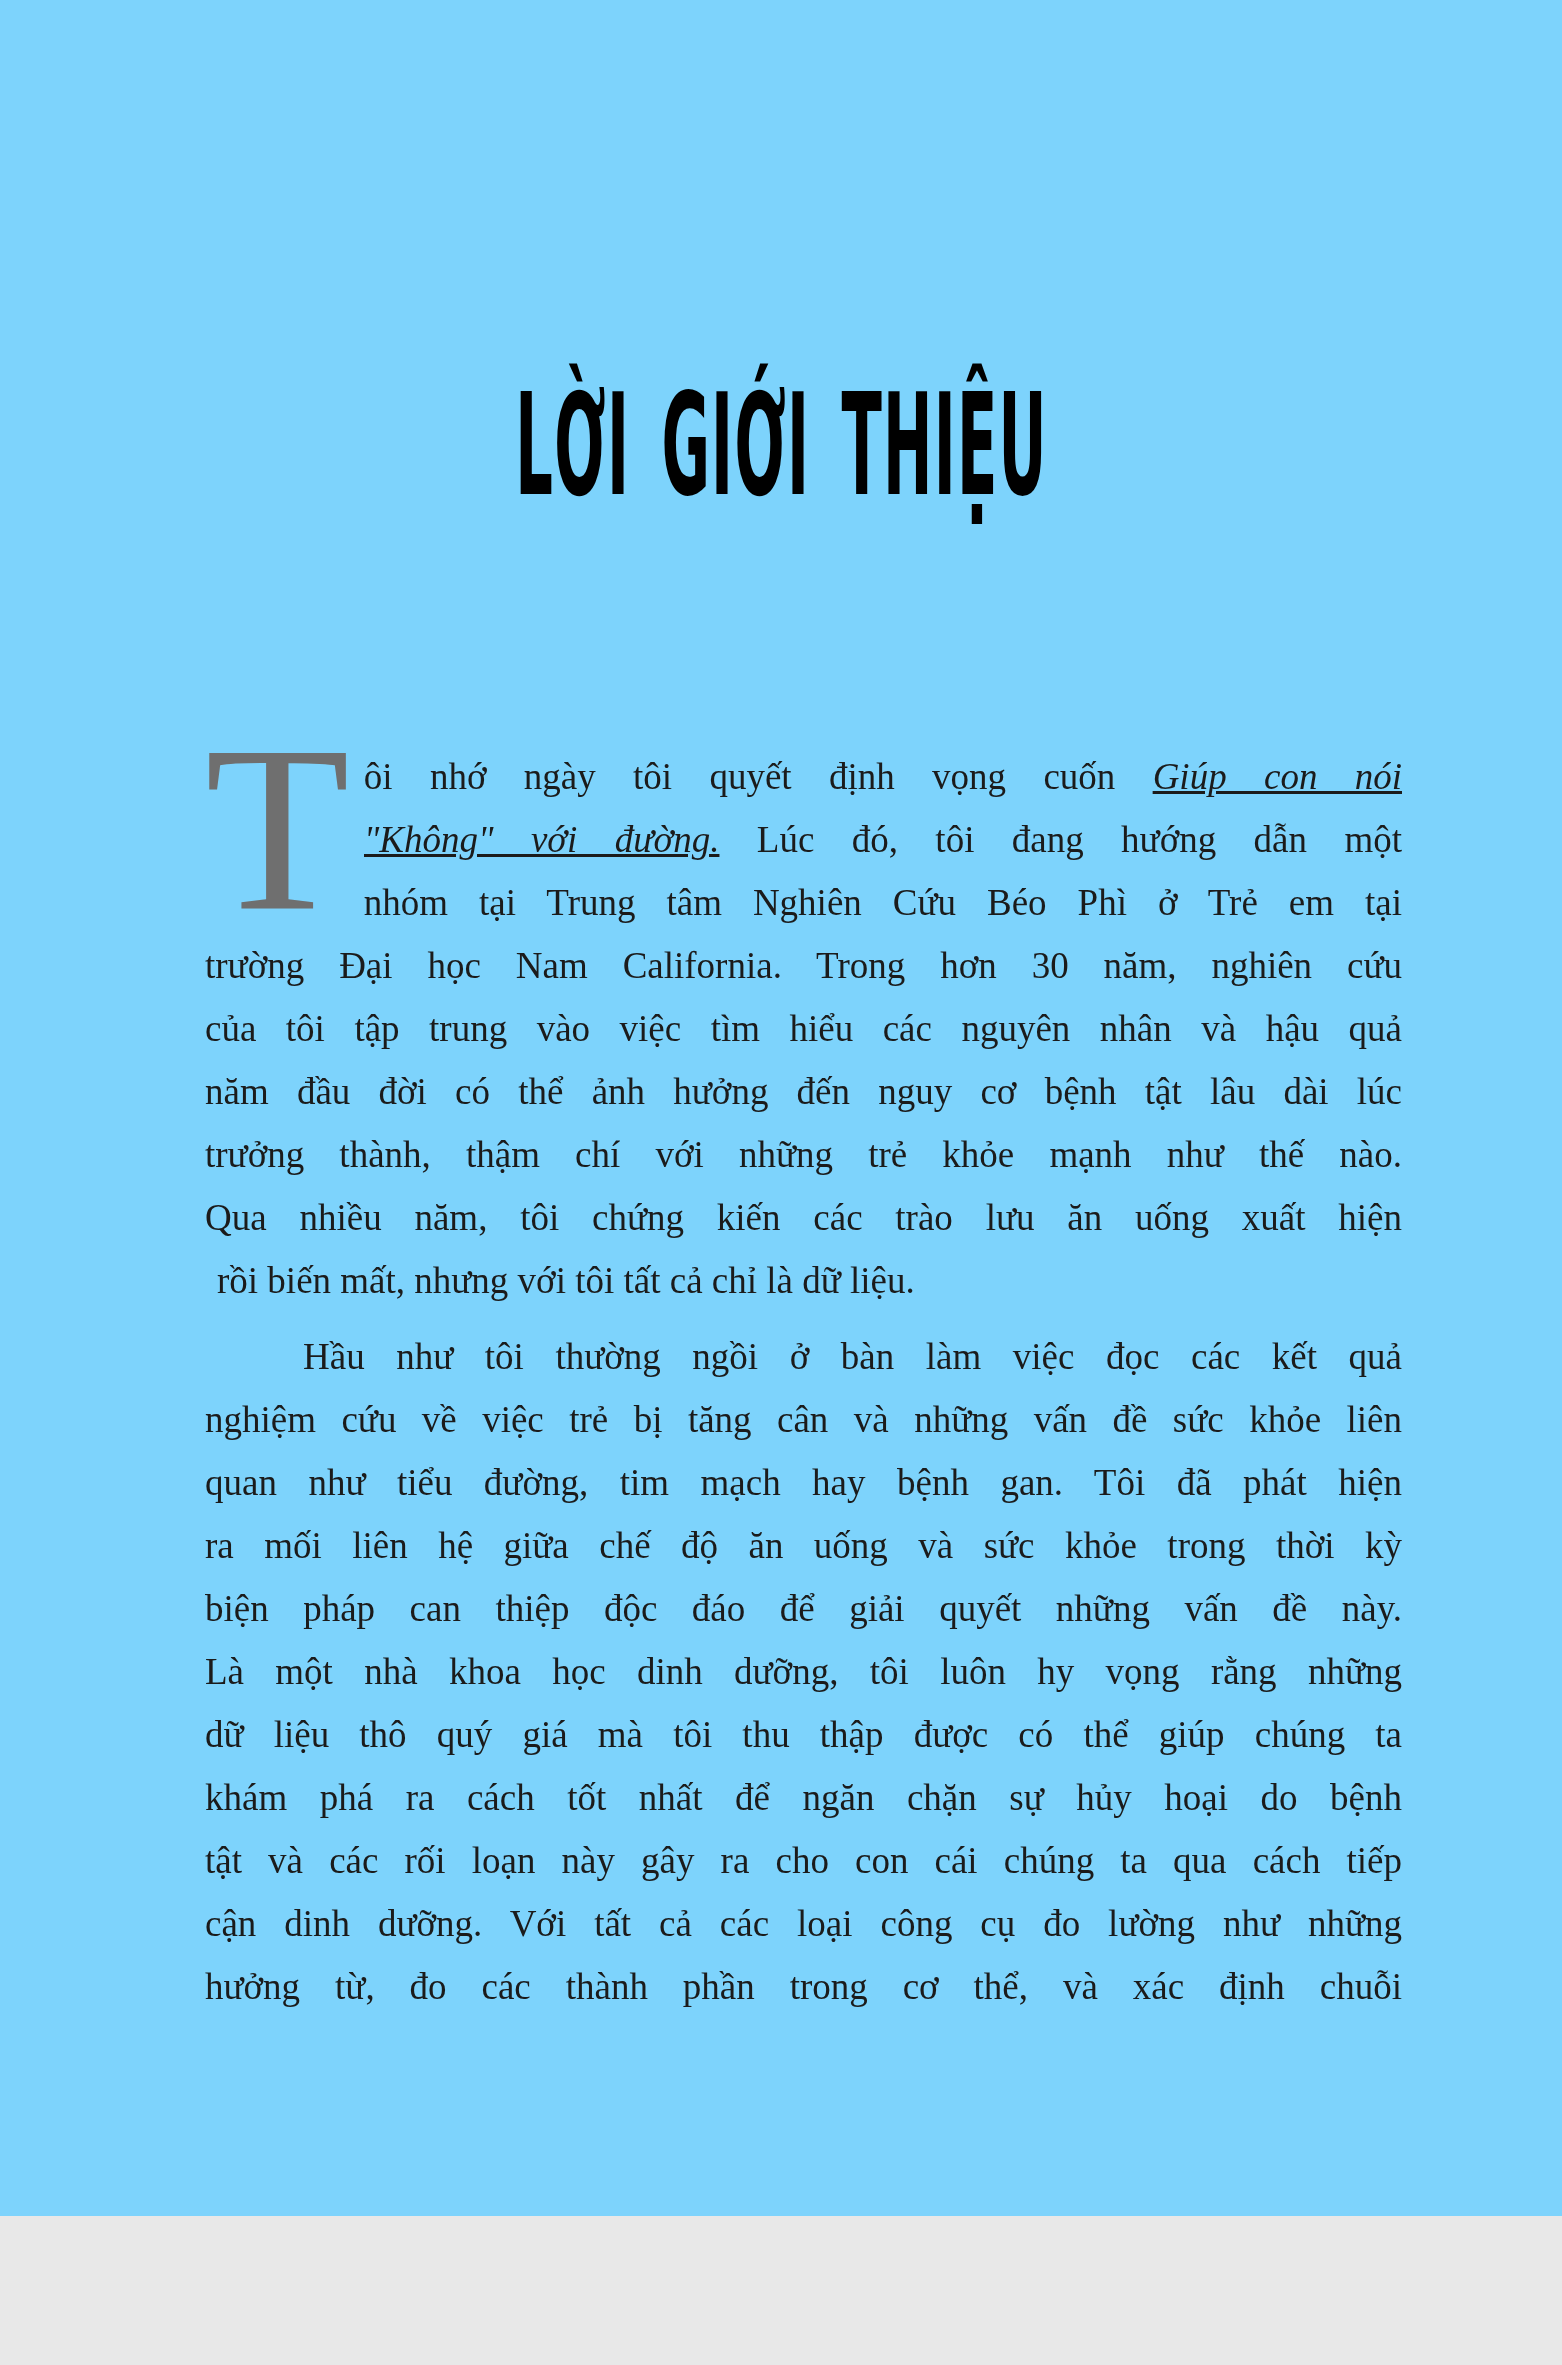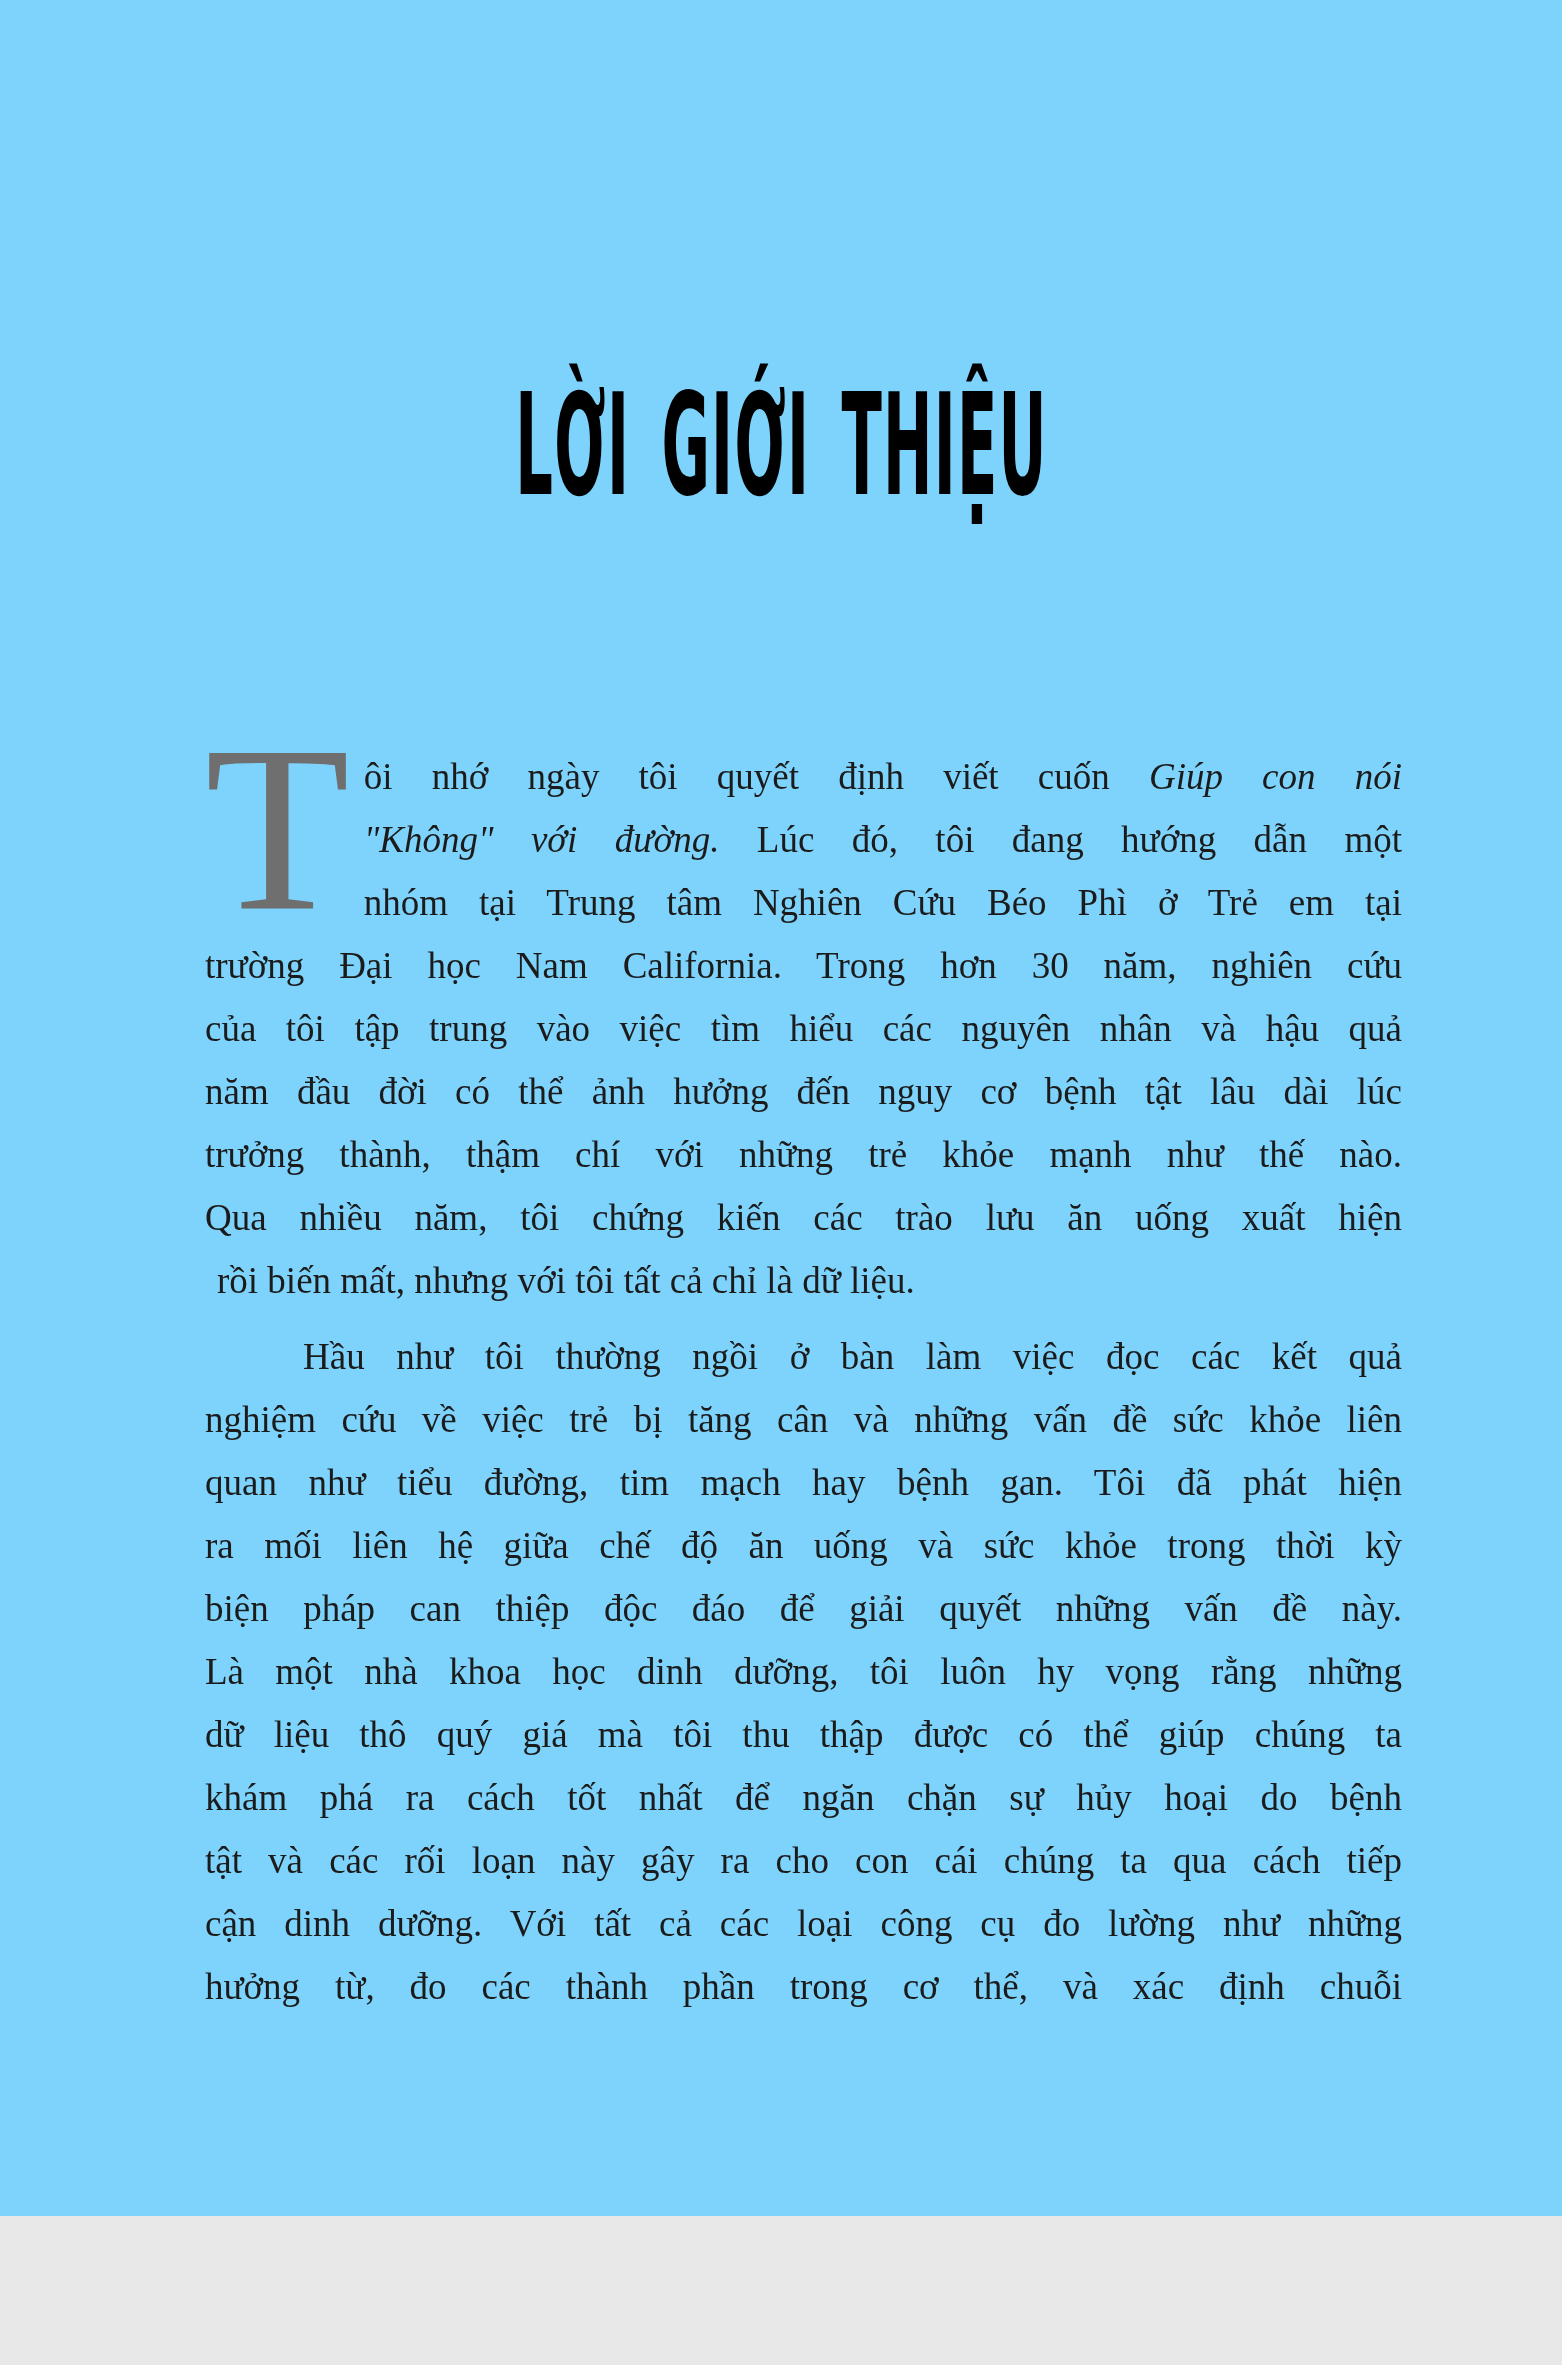--- a/index.html
+++ b/index.html
@@ -53,42 +53,42 @@
     margin: 5.2px 14px 0 0;
   }
   .line {
     text-align: justify;
     text-align-last: justify;
     overflow: hidden;
     white-space: normal;
   }
   .line.no-stretch { text-align-last: left; margin-left: 12px; }
   .line.first-indent { padding-left: 98px; }
-  .it { font-style: italic; }
+  .it { font-style: italic; text-decoration: underline; }
   .page-number {
     position: absolute;
     left: 178px;
     top: 2218px;
     font-family: "DejaVu Sans", sans-serif;
     font-size: 44px;
     color: #1b1b1b;
   }
 </style>
 </head>
 <body>
 
 <div class="page">
   <div class="title-wrap">
     <div class="chapter-title">LỜI GIỚI THIỆU</div>
   </div>
 
   <div class="body-block" id="body-block">
       <div class="para">
         <span class="dropcap">T</span>
-        <div class="line"><span>ôi nhớ ngày tôi quyết định viết cuốn </span><span class="it">Giúp con nói</span></div>
+        <div class="line"><span>ôi nhớ ngày tôi quyết định vọng cuốn </span><span class="it">Giúp con nói</span></div>
         <div class="line"><span class="it">"Không" với đường.</span><span> Lúc đó, tôi đang hướng dẫn một</span></div>
         <div class="line"><span>nhóm tại Trung tâm Nghiên Cứu Béo Phì ở Trẻ em tại</span></div>
         <div class="line"><span>trường Đại học Nam California. Trong hơn 30 năm, nghiên cứu</span></div>
         <div class="line"><span>của tôi tập trung vào việc tìm hiểu các nguyên nhân và hậu quả</span></div>
         <div class="line"><span>năm đầu đời có thể ảnh hưởng đến nguy cơ bệnh tật lâu dài lúc</span></div>
         <div class="line"><span>trưởng thành, thậm chí với những trẻ khỏe mạnh như thế nào.</span></div>
         <div class="line"><span>Qua nhiều năm, tôi chứng kiến các trào lưu ăn uống xuất hiện</span></div>
         <div class="line no-stretch"><span>rồi biến mất, nhưng với tôi tất cả chỉ là dữ liệu.</span></div>
       </div>
       <div class="para">

